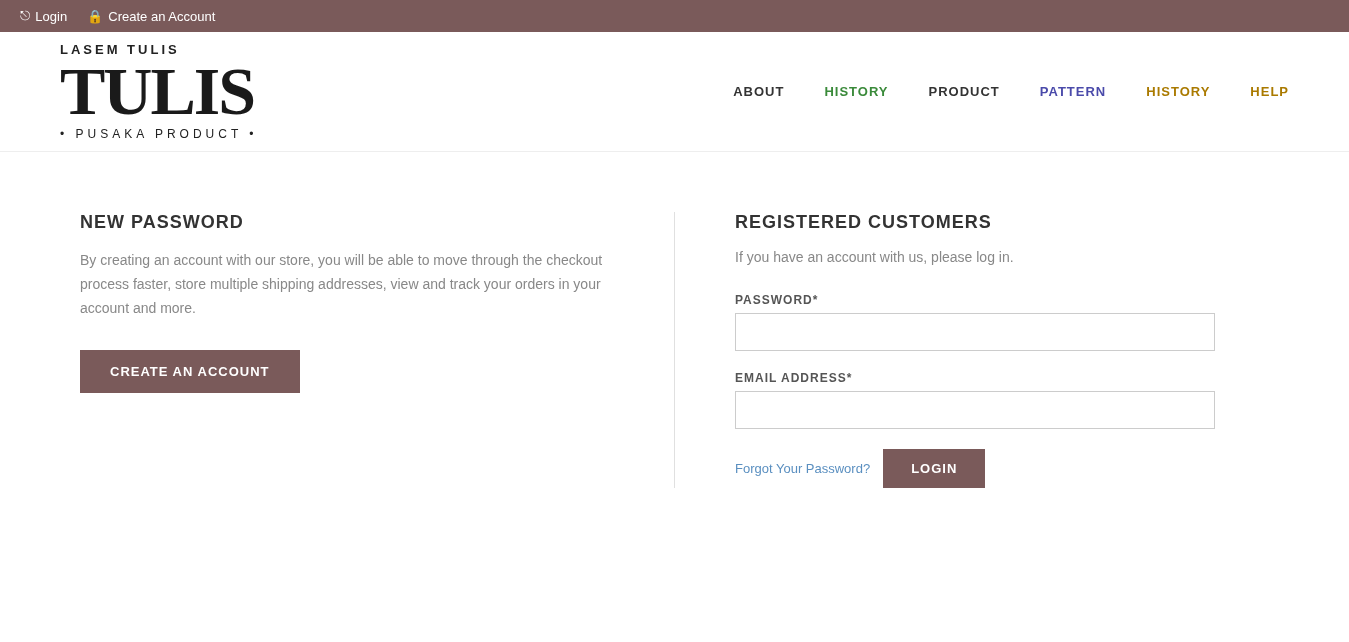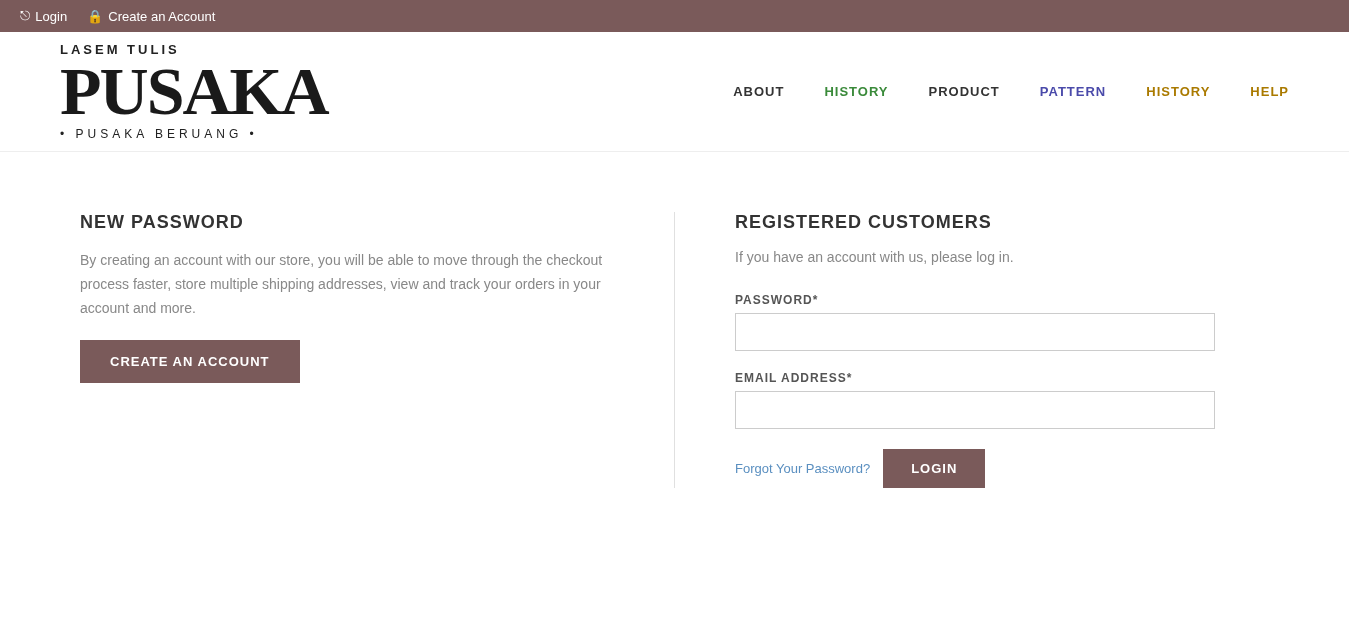--- a/index.html
+++ b/index.html
@@ -94,21 +94,21 @@
       font-size: 18px;
       font-weight: bold;
       color: #333;
       letter-spacing: 1px;
       margin-bottom: 16px;
     }
     .section-desc {
       font-size: 14px;
       color: #888;
       line-height: 1.7;
-      margin-bottom: 20px;
+      margin-bottom: 30px;
     }
     .btn-create {
       background-color: #7a5a5a;
       color: #fff;
       border: none;
       padding: 14px 30px;
       font-size: 13px;
       font-weight: bold;
       letter-spacing: 1px;
       cursor: pointer;
@@ -176,22 +176,22 @@
   </a>
   <a class="topbar-item">
     <span>🔒</span>
     <span>Create an Account</span>
   </a>
 </div>
 
 <div class="header">
   <div class="logo-area">
     <span class="logo-subtitle">LASEM TULIS</span>
-    <span class="logo-main">PUSAKA</span>
-    <span class="logo-tagline">• PUSAKA BERUANG •</span>
+    <span class="logo-main">TULIS</span>
+    <span class="logo-tagline">• PUSAKA PRODUCT •</span>
   </div>
   <nav class="nav">
     <a class="nav-item about">ABOUT</a>
     <a class="nav-item history">HISTORY</a>
     <a class="nav-item culture">PRODUCT</a>
     <a class="nav-item pattern">PATTERN</a>
     <a class="nav-item product">HISTORY</a>
     <a class="nav-item help">HELP</a>
   </nav>
 </div>

